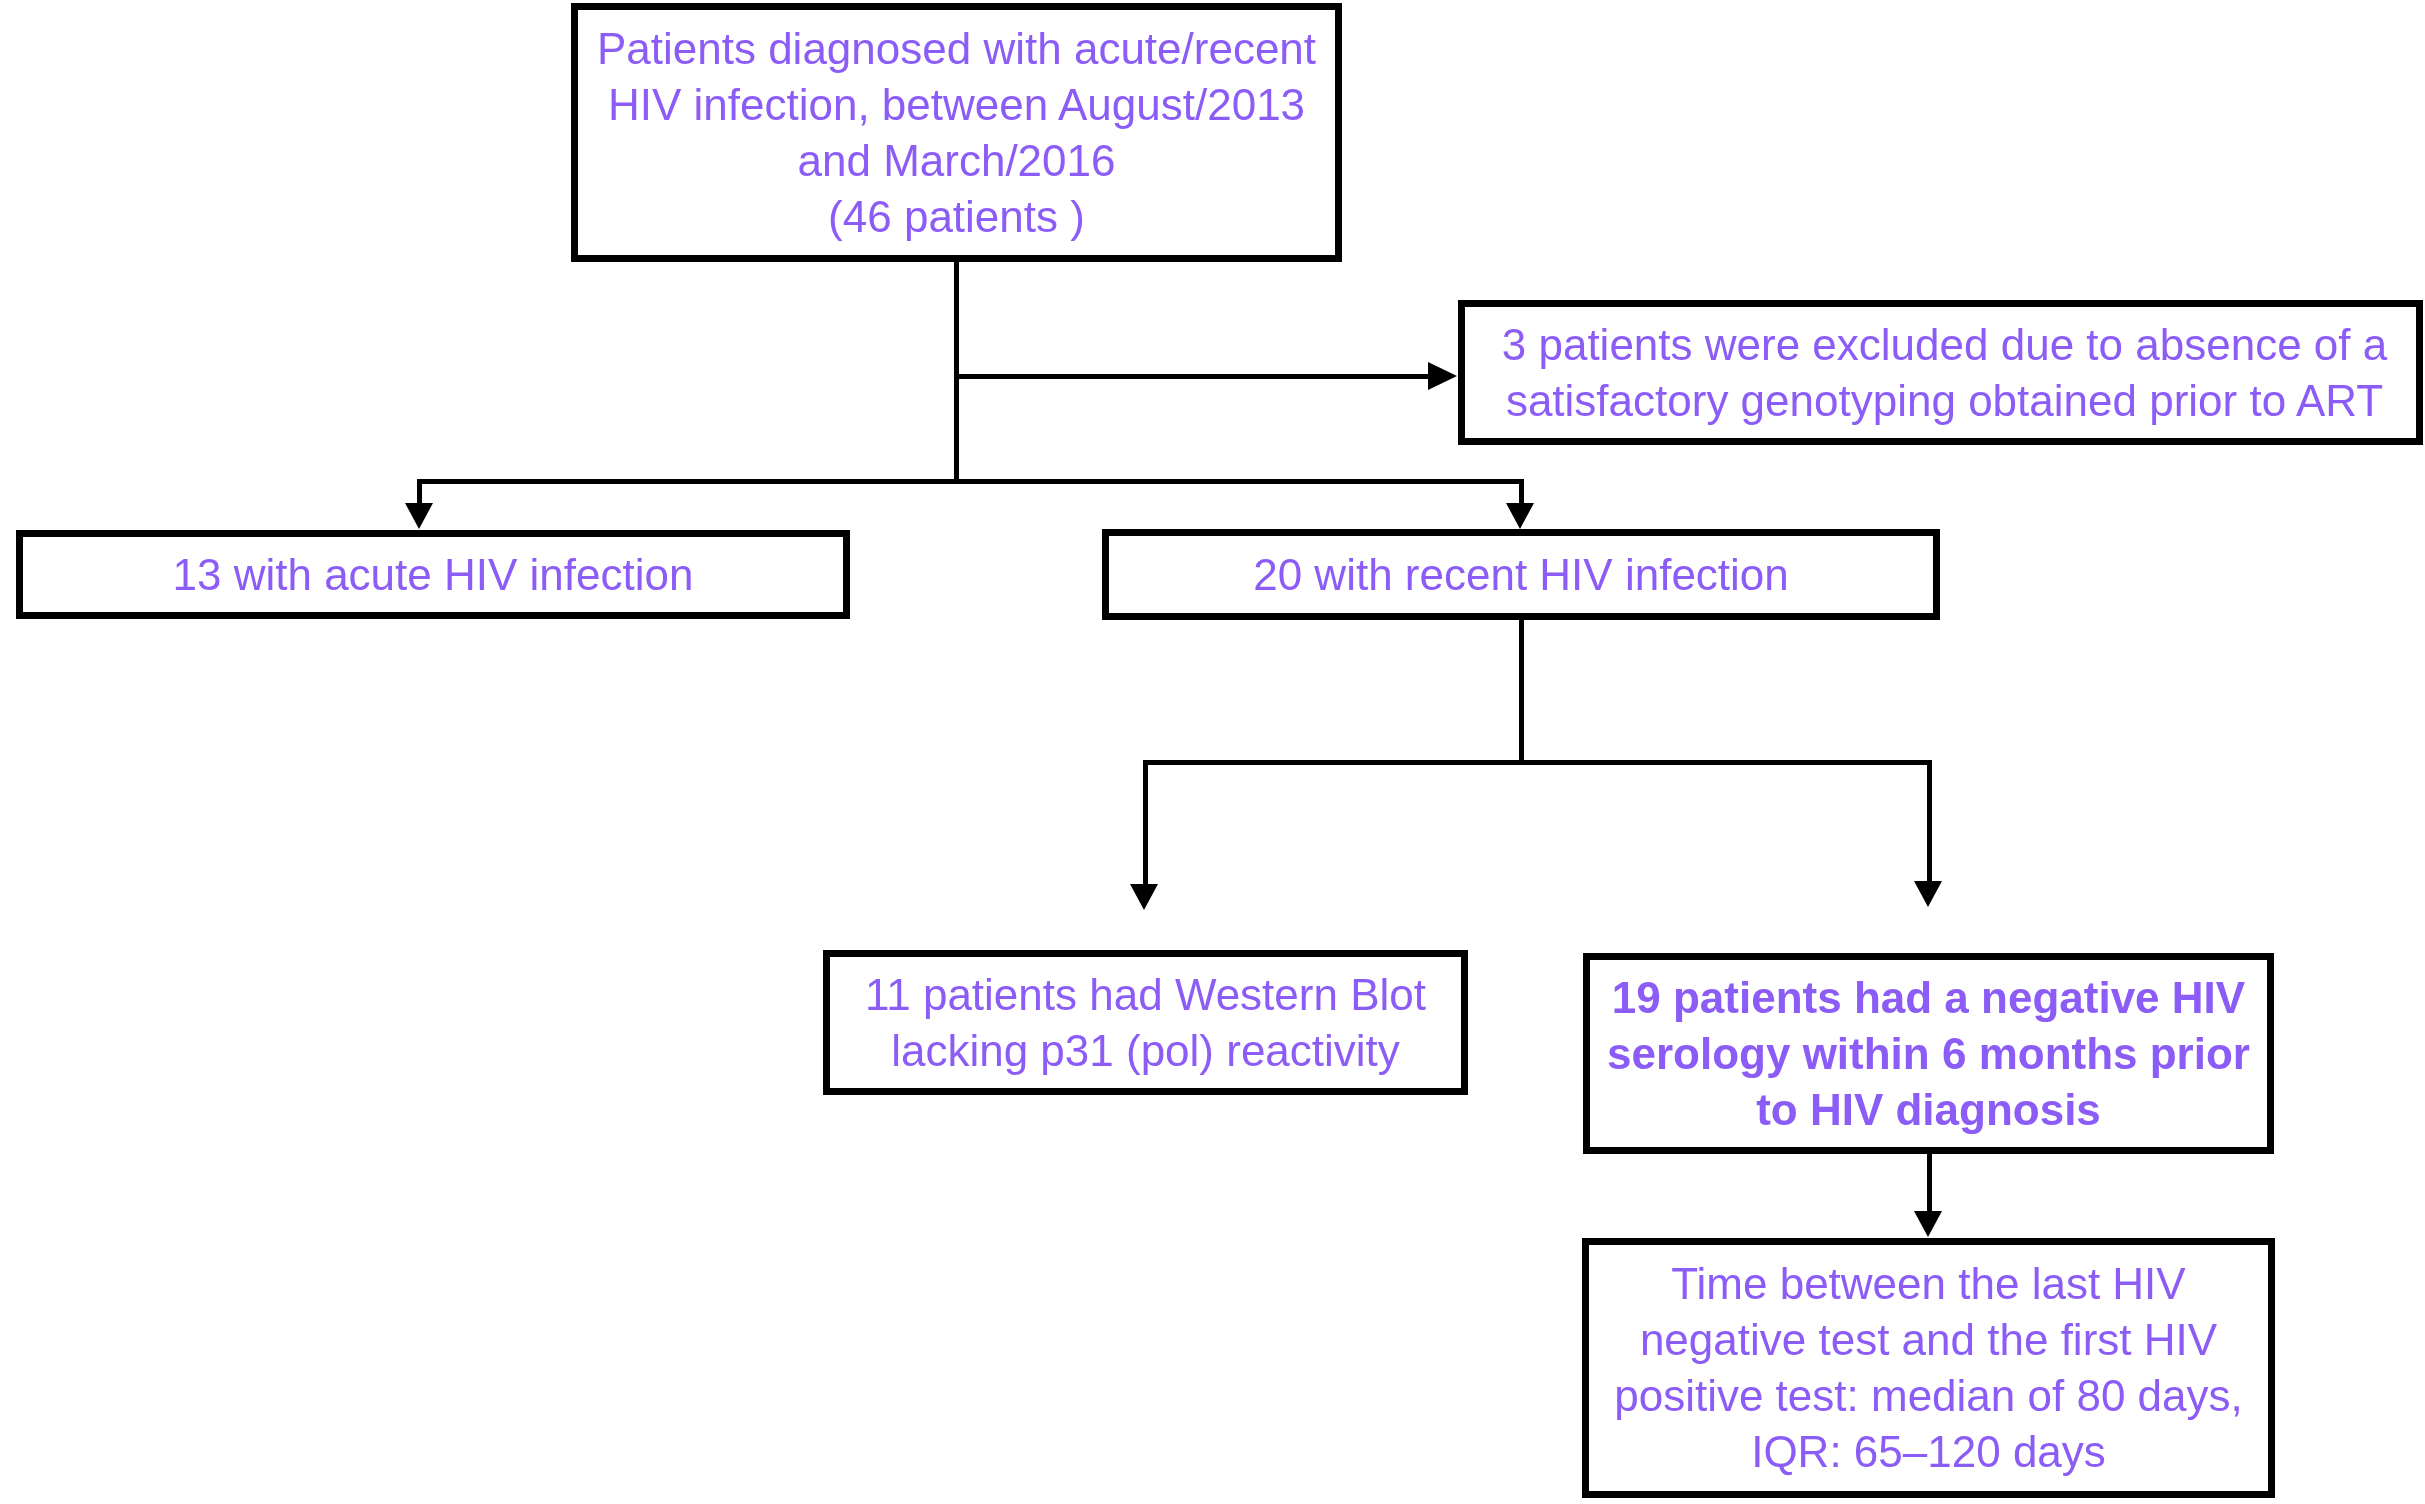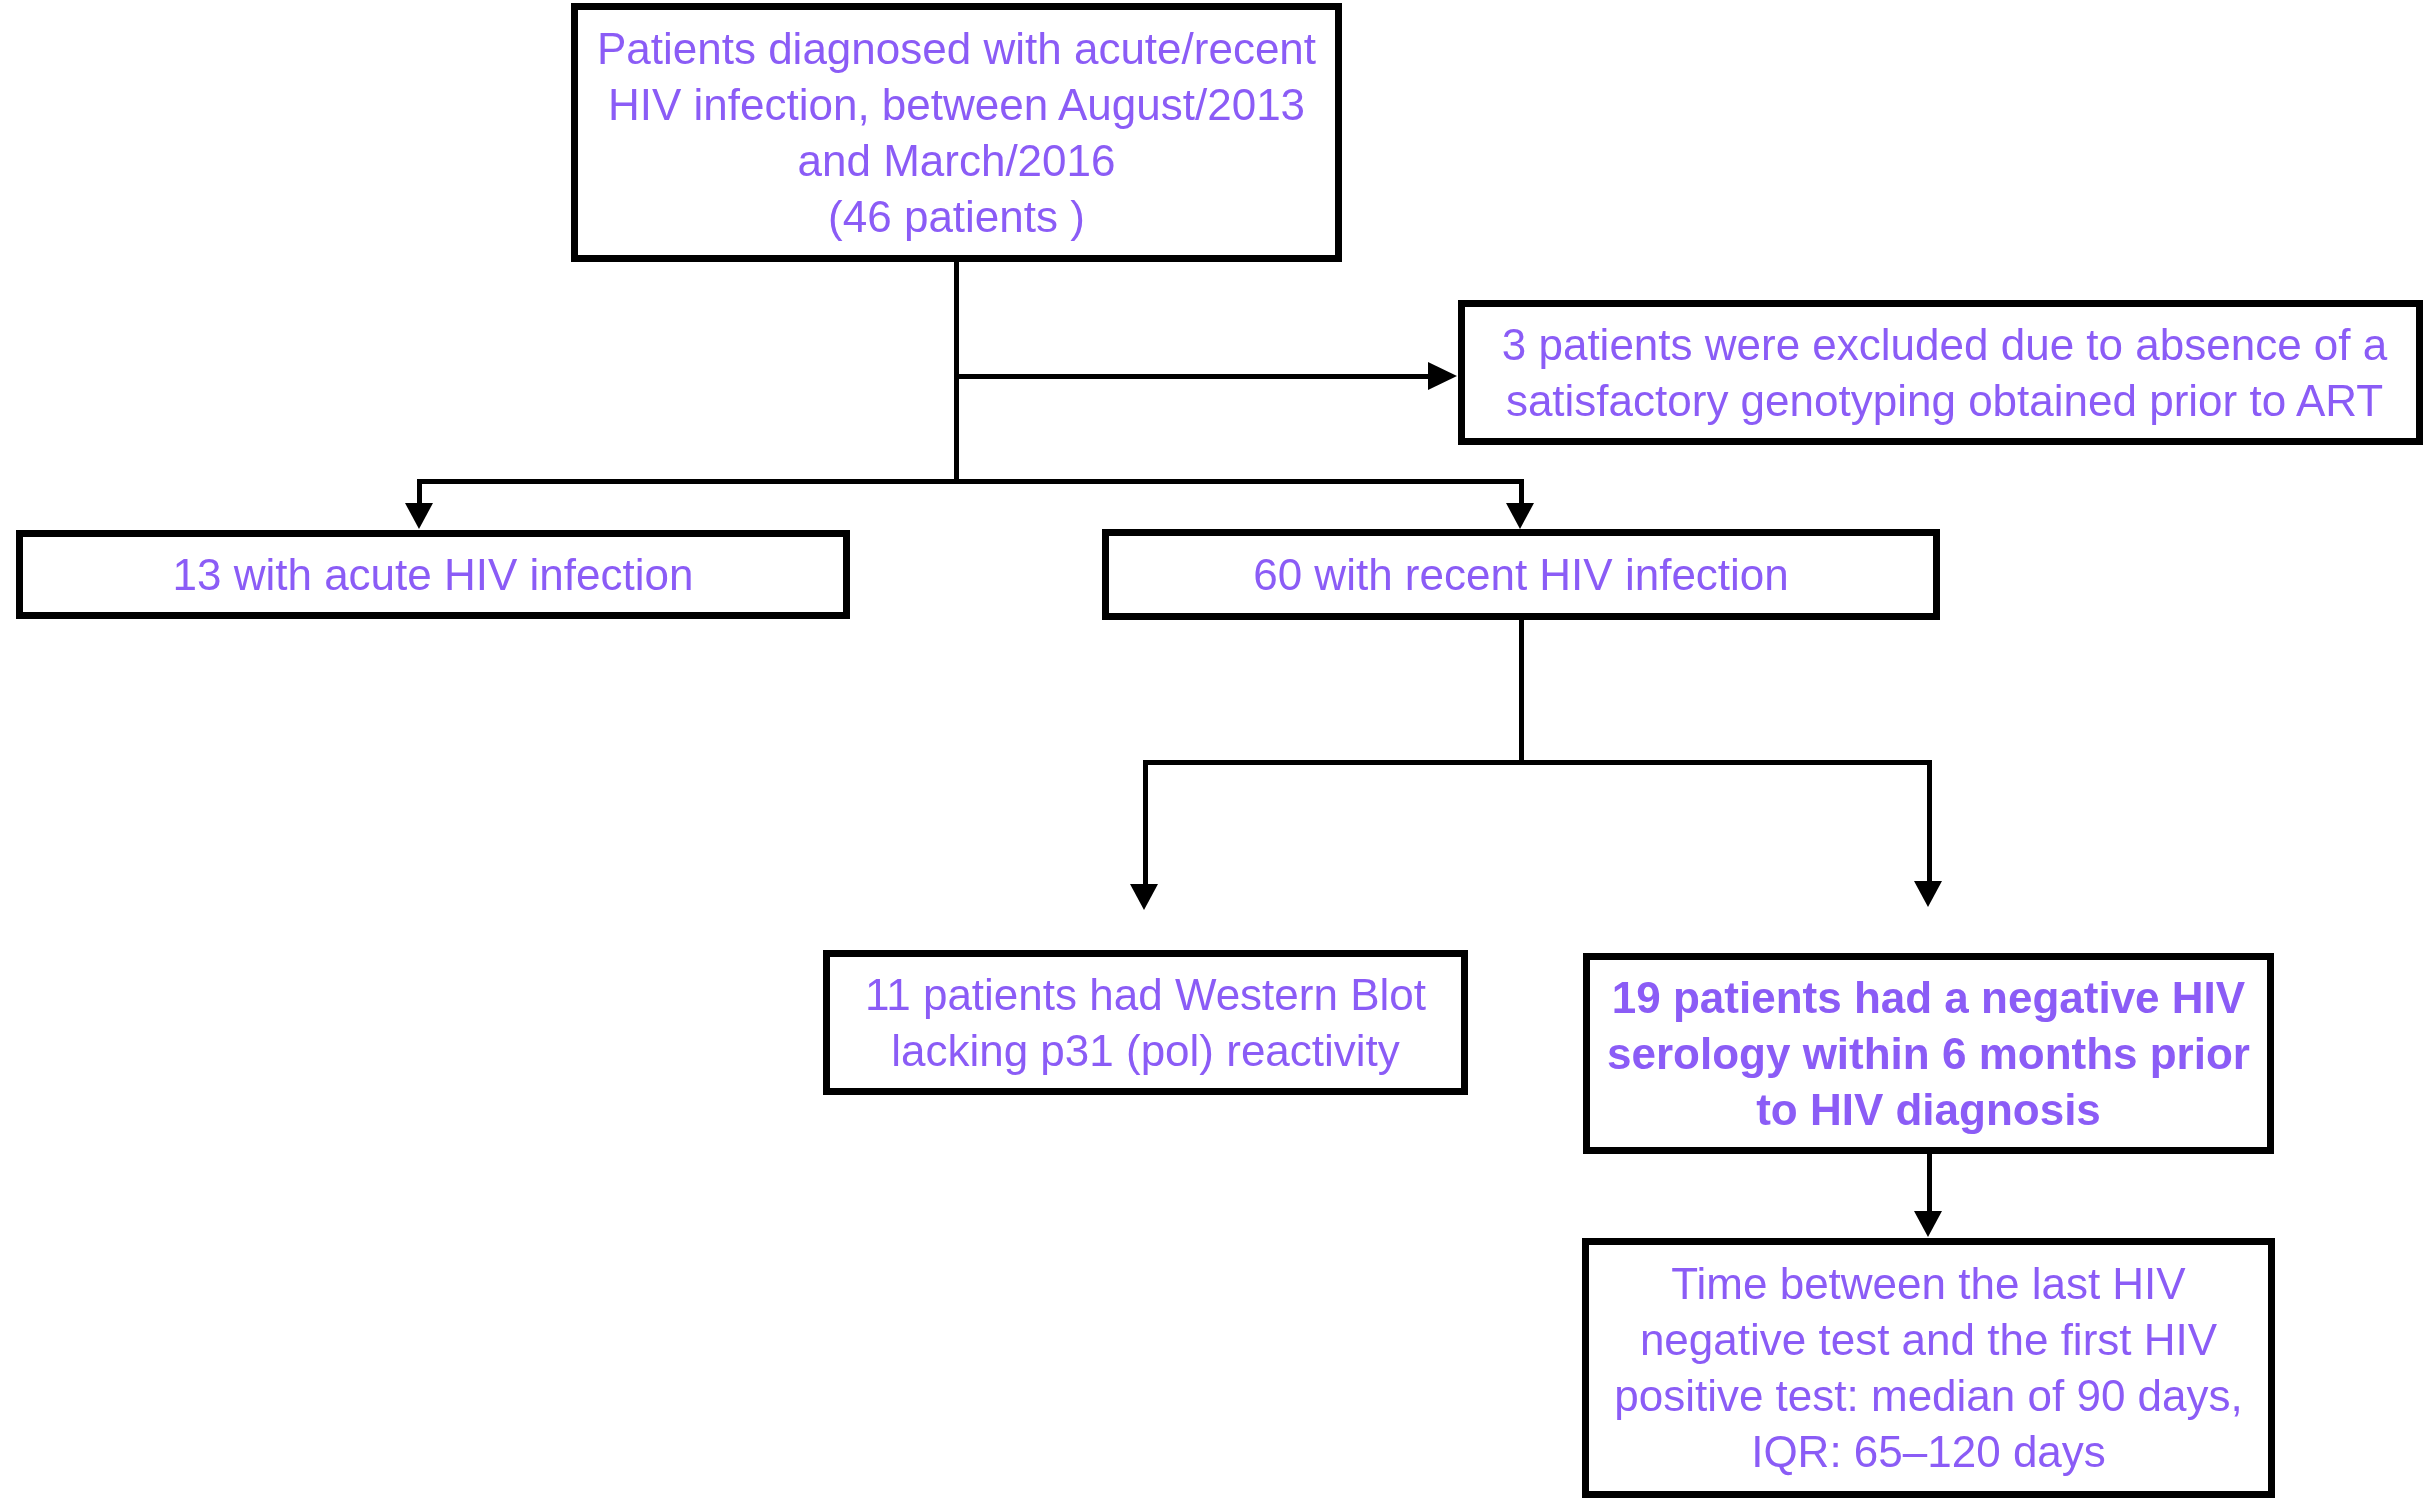--- a/index.html
+++ b/index.html
@@ -104,28 +104,28 @@
   <div class="box box-source">Patients diagnosed with acute/recent
 HIV infection, between August/2013
 and March/2016
 (46 patients )</div>
 
   <div class="box box-excluded">3 patients were excluded due to absence of a
 satisfactory genotyping obtained prior to ART</div>
 
   <div class="box box-acute">13 with acute HIV infection</div>
 
-  <div class="box box-recent">60 with recent HIV infection</div>
+  <div class="box box-recent">20 with recent HIV infection</div>
 
   <div class="box box-westernblot">11 patients had Western Blot
 lacking p31 (pol) reactivity</div>
 
   <div class="box box-serology">19 patients had a negative HIV
 serology within 6 months prior
 to HIV diagnosis</div>
 
   <div class="box box-timewindow">Time between the last HIV
 negative test and the first HIV
-positive test: median of 90 days,
+positive test: median of 80 days,
 IQR: 65–120 days</div>
 
 </div>
 
 
 </body></html>

